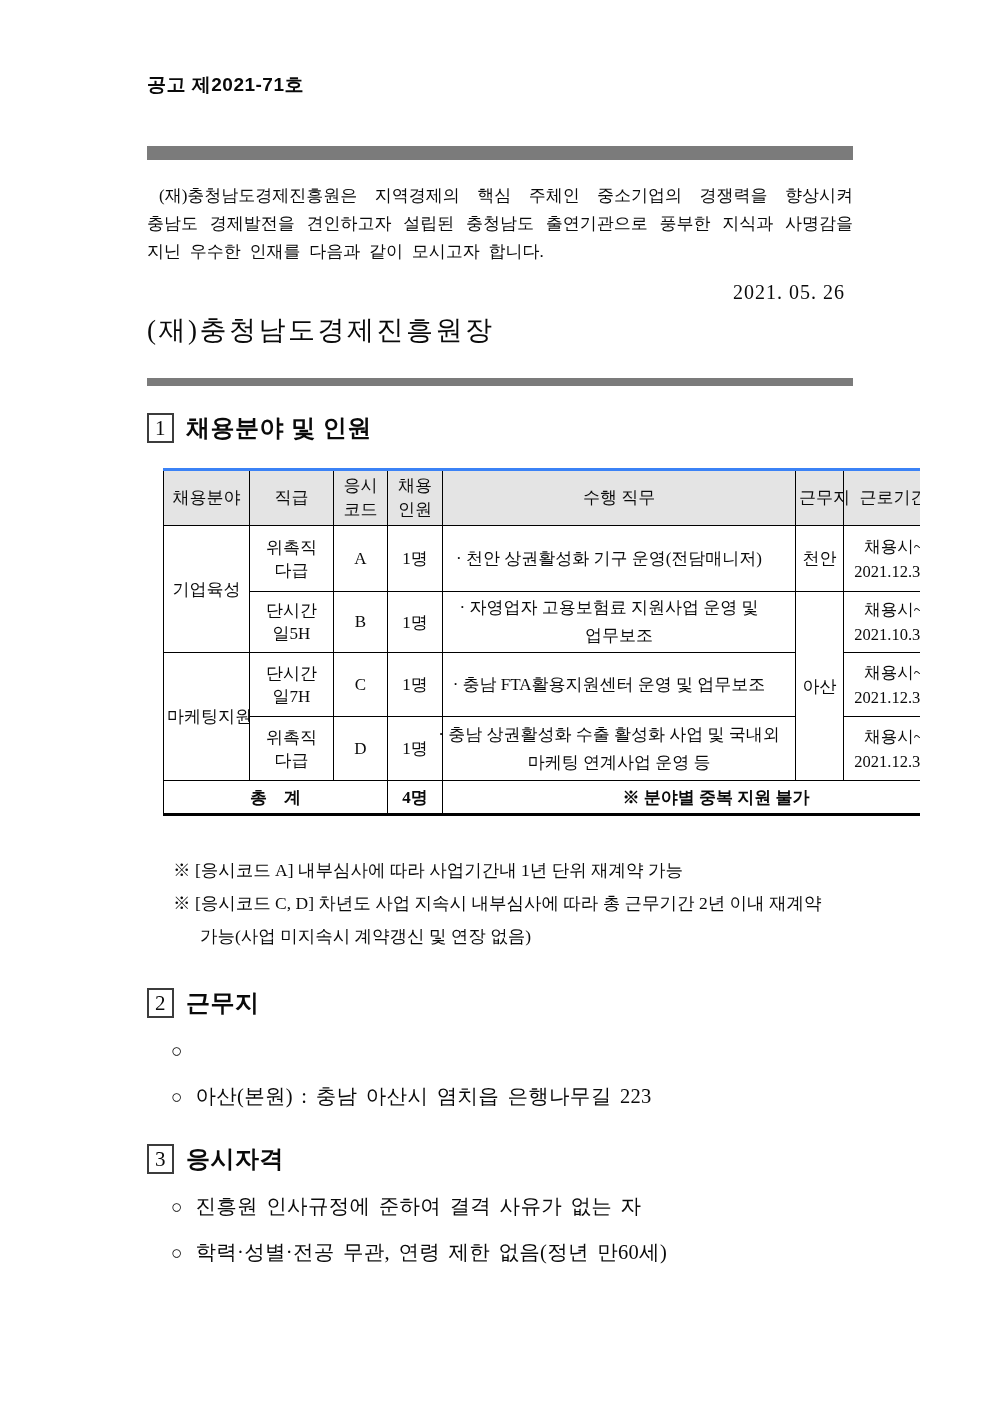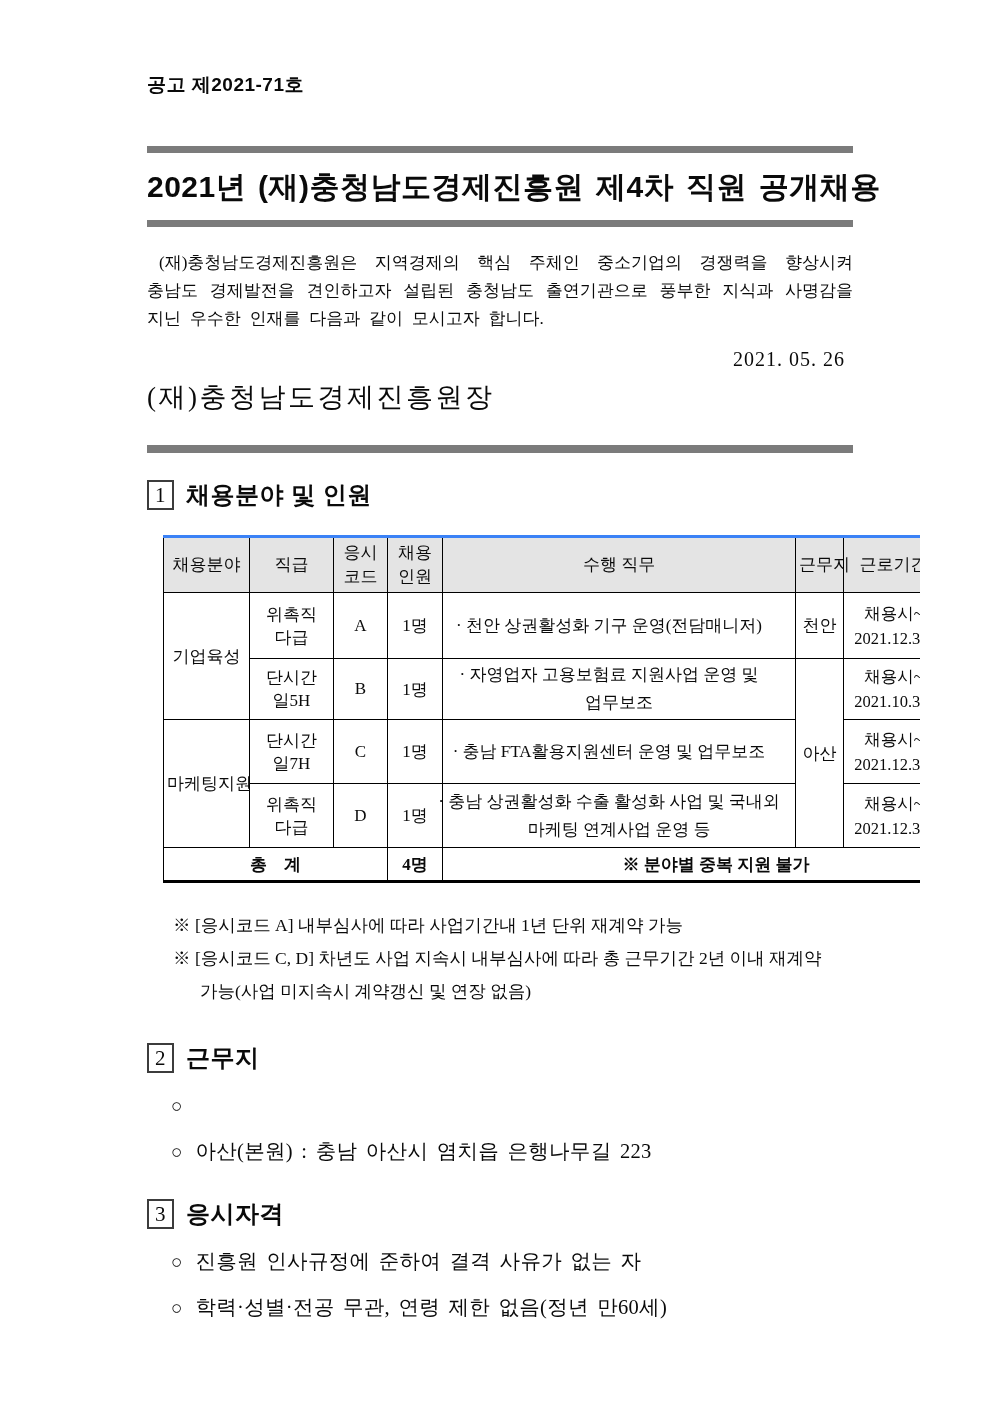--- a/index.html
+++ b/index.html
@@ -113,21 +113,21 @@
     padding: 4px 6px 4px 30px;
     text-indent: -20px;
     line-height: 28px;
   }
   tr.r-a td { height: 66px; }
   tr.r-b td { height: 60px; }
   tr.r-c td { height: 64px; }
   tr.r-d td { height: 64px; }
   tr.total-row td { height: 34px; font-weight: bold; }
   td.period { line-height: 25px; font-size: 16.5px; }
-  .notes { margin-top: 26px; padding-left: 13px; }
+  .notes { margin-top: 38px; padding-left: 13px; }
   .note {
     font-size: 17.5px;
     line-height: 33px;
     padding-left: 40px;
     text-indent: -27px;
     word-break: keep-all;
   }
   .bullet-list { margin-top: 8px; }
   .bullet-item {
     display: flex;
@@ -149,21 +149,20 @@
   }
 </style>
 </head>
 <body>
 
 <div class="page">
 
   <div class="notice-no">공고 제2021-71호</div>
 
   <div class="hr-bar bar-top"></div>
-  <h1 class="doc-title">2021년 (재)충청남도경제진흥원 제4차 직원 공개채용</h1>
   <div class="hr-bar"></div>
 
   <p class="intro">(재)충청남도경제진흥원은 지역경제의 핵심 주체인 중소기업의 경쟁력을 향상시켜 충남도 경제발전을 견인하고자 설립된 충청남도 출연기관으로 풍부한 지식과 사명감을 지닌 우수한 인재를 다음과 같이 모시고자 합니다.</p>
 
   <div class="date-line">2021. 05. 26</div>
   <div class="signer-line">(재)충청남도경제진흥원장</div>
 
   <div class="hr-bar bar-section"></div>
 
   <div class="section-heading sh1">

